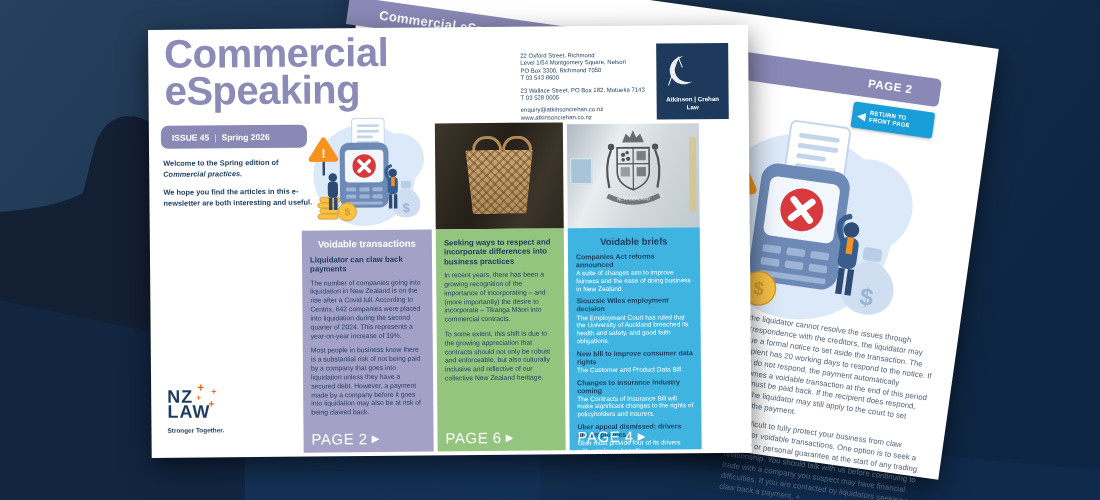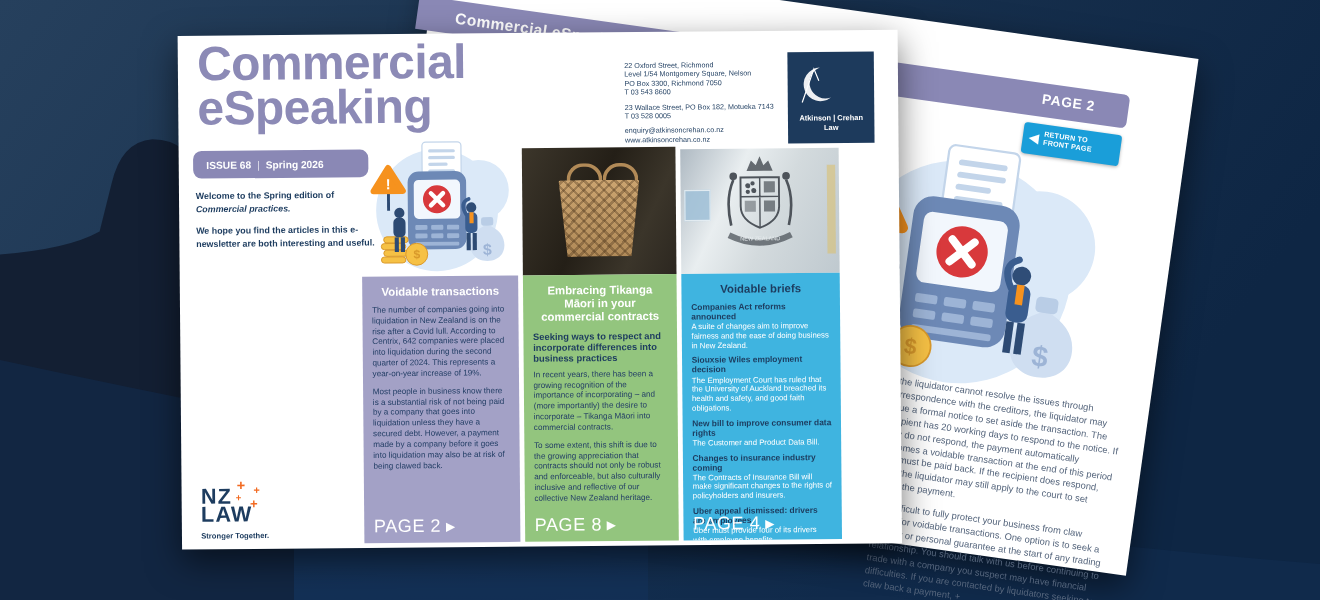--- a/index.html
+++ b/index.html
@@ -37,21 +37,21 @@
   #firm-logo .fl-name{color:#fff;font-size:6.2px;font-weight:bold;line-height:1.3;text-align:center;}
   #issue-pill{position:absolute;left:12px;top:96px;width:146px;height:23px;background:#8a88b5;
               border-radius:7px;display:flex;align-items:center;color:#fff;font-size:8.5px;}
   #issue-pill .iss{font-weight:bold;margin-left:11px;}
   #issue-pill .div{margin:0 5px;opacity:.75;font-weight:normal;}
   #issue-pill .sea{font-weight:bold;}
   #intro{position:absolute;left:14px;top:128px;width:154px;color:#1d3c5f;}
   #intro .ip{font-weight:bold;font-size:7.4px;line-height:1.5;margin:0 0 7px 0;}
   #intro .ip .it{font-style:italic;}
   #intro .ip3{font-weight:normal;font-size:6.8px;line-height:1.45;margin:0;}
-  #nzlaw{position:absolute;left:16px;top:377px;color:#1d3c5f;}
+  #nzlaw{position:absolute;left:16px;top:360px;color:#1d3c5f;}
   #nzlaw .nz{font-size:18px;font-weight:800;line-height:15px;letter-spacing:1px;}
   #nzlaw .crosses{position:absolute;left:28px;top:-6px;width:34px;height:30px;color:#f26a21;}
   #nzlaw .crosses span{position:absolute;font-weight:800;line-height:1;}
   #nzlaw .tagline{font-size:6.4px;font-weight:bold;margin-top:7px;}
   
   .col-img{position:absolute;overflow:hidden;}
   .col{position:absolute;top:202px;height:222px;box-sizing:border-box;padding:9px 8px;overflow:hidden;}
   .col .ctitle{font-weight:bold;font-size:9.5px;line-height:1.15;color:#fff;margin:0 0 5px 0;text-align:center;}
   .col .csub{font-weight:bold;font-size:7.8px;line-height:1.2;color:#1d3c5f;margin:0 0 5px 0;}
   .col .cp{font-size:6.8px;line-height:1.3;color:#243f66;margin:0 0 6px 0;}
@@ -204,21 +204,21 @@
         <path d="M12,34 L22,6 L26,16" stroke="#ffffff" stroke-width="1" fill="none"></path>
         <path d="M27,5 a 14,14 0 1 0 9,25 a 11,11 0 1 1 -9,-25 z" fill="#ffffff" opacity="0.92"></path>
       </svg>
       <div class="fl-name">
         <div>Atkinson | Crehan</div>
         <div>Law</div>
       </div>
     </div>
 
     <div id="issue-pill">
-      <span class="iss">ISSUE 68</span>
+      <span class="iss">ISSUE 45</span>
       <span class="div">|</span>
       <span class="sea">Spring 2026</span>
     </div>
 
     <div id="intro">
       <p class="ip"><span>Welcome to the Spring edition of</span><br>
         <span class="it">Commercial practices.</span></p>
       <p class="ip">We hope you find the articles in this e-newsletter are both interesting and useful.</p>
     </div>
 
@@ -267,35 +267,35 @@
           <circle cx="44" cy="23" r="2.6" fill="#4e545b"></circle>
             <circle cx="88" cy="23" r="2.6" fill="#4e545b"></circle>
           <path d="M40,72 q26,13 52,0" stroke-width="5" opacity="0.75"></path>
         </g>
         <text x="66" y="76.5" font-size="4.6" text-anchor="middle" fill="#e9eef0" font-family="Liberation Sans,sans-serif">NEW ZEALAND</text>
       </svg>
     </div>
 
     <div class="col" style="left:152px;width:130px;background:#a3a1c6;">
       <div class="ctitle">Voidable transactions</div>
+      <div class="csub">Liquidator can claw back payments</div>
       <p class="cp">The number of companies going into liquidation in New Zealand is on the rise after a Covid lull. According to Centrix, 642 companies were placed into liquidation during the second quarter of 2024. This represents a year-on-year increase of 19%.</p>
       <p class="cp">Most people in business know there is a substantial risk of not being paid by a company that goes into liquidation unless they have a secured debt. However, a payment made by a company before it goes into liquidation may also be at risk of being clawed back.</p>
       <div class="page-link">
         <span>PAGE 2</span>
         <span class="pl-arrow">▶</span>
       </div>
     </div>
 
     <div class="col" style="left:286px;width:128px;background:#93c57e;">
-      <div class="ctitle">Embracing Tikanga Māori in your commercial contracts</div>
       <div class="csub">Seeking ways to respect and incorporate differences into business practices</div>
       <p class="cp">In recent years, there has been a growing recognition of the importance of incorporating – and (more importantly) the desire to incorporate – Tikanga Māori into commercial contracts.</p>
       <p class="cp">To some extent, this shift is due to the growing appreciation that contracts should not only be robust and enforceable, but also culturally inclusive and reflective of our collective New Zealand heritage.</p>
       <div class="page-link">
-        <span>PAGE 8</span>
+        <span>PAGE 6</span>
         <span class="pl-arrow">▶</span>
       </div>
     </div>
 
     <div class="col col3" style="left:418px;width:132px;background:#3fb4e0;">
       <div class="ctitle">Voidable briefs</div>
       <div class="brief">
         <div class="bh">Companies Act reforms announced</div>
         <div class="bt">A suite of changes aim to improve fairness and the ease of doing business in New Zealand.</div>
       </div>

